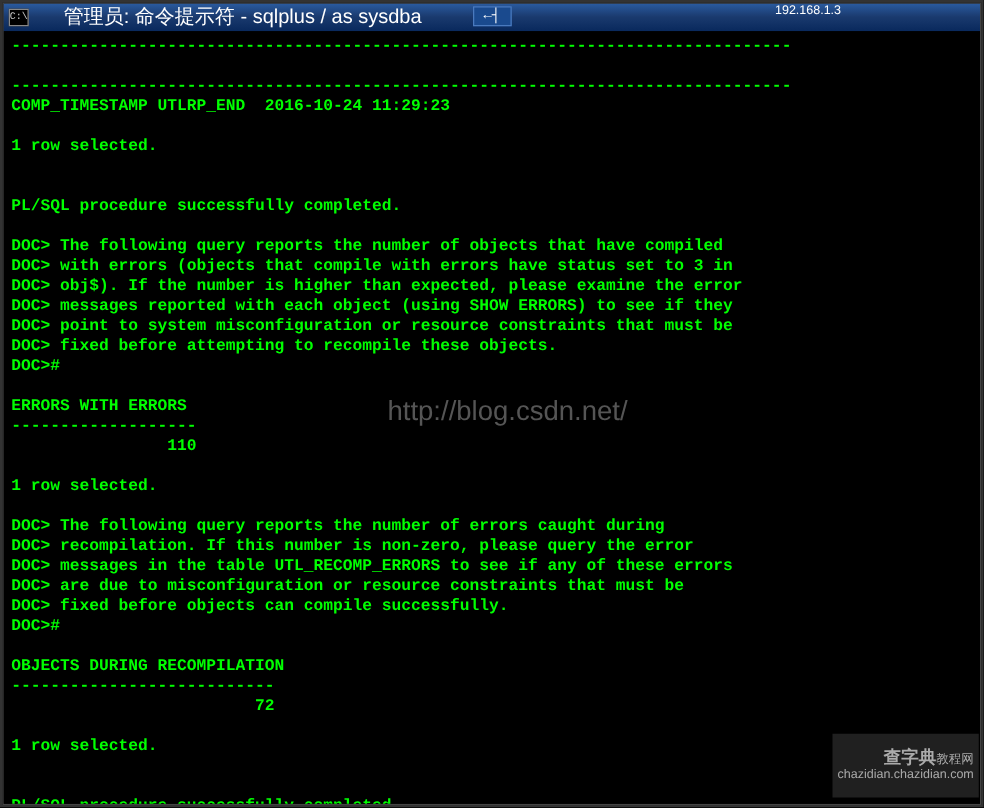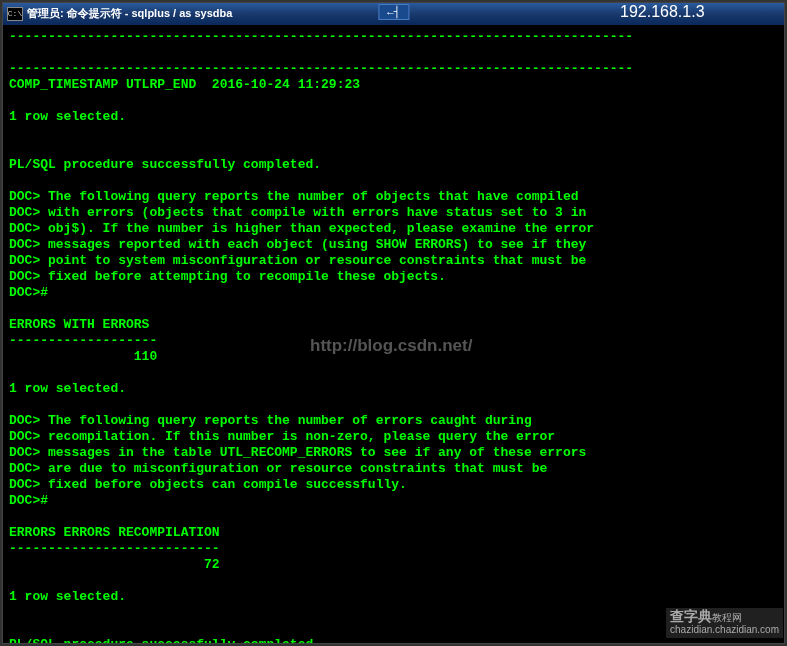--- a/index.html
+++ b/index.html
@@ -1,27 +1,27 @@
 <!DOCTYPE html>
 <html><head>
   <meta charset="utf-8">
   <style>
     * { box-sizing: border-box; margin: 0; padding: 0; }
     body { background: #000; width: 787px; height: 646px; overflow: hidden; font-family: "Consolas", "Courier New", monospace; position: relative; }
     .outer-border { border: 2px solid #333; height: 100%; }
     .titlebar { background: linear-gradient(to bottom, #2a5a9e 0%, #1a3a6e 50%, #0a2a5e 100%); height: 22px; display: flex; align-items: center; padding: 0 4px; border-bottom: 1px solid #0a2a5e; }
     .titlebar-icon { width: 16px; height: 14px; background: #000; border: 1px solid #888; margin-right: 4px; display: flex; align-items: center; justify-content: center; font-size: 8px; color: #ccc; }
-    .titlebar-text { color: #fff; font-size: 11px; font-family: "SimSun", sans-serif; font-weight: bold; flex: 1; white-space: nowrap; }
+    .titlebar-text { color: #fff; font-size: 16px; font-family: "SimSun", sans-serif; font-weight: normal; flex: 1; white-space: nowrap; margin-left: 24px; }
     .titlebar-center { position: absolute; left: 50%; transform: translateX(-50%); top: 2px; }
     .titlebar-box { background: #1a4a8e; border: 1px solid #4a7abe; padding: 1px 8px; color: #fff; font-size: 11px; display: inline-block; }
-    .titlebar-ip { position: absolute; left: 620px; top: 3px; color: #fff; font-size: 16px; font-family: "SimSun", sans-serif; }
+    .titlebar-ip { position: absolute; left: 620px; top: 3px; color: #fff; font-size: 10px; font-family: "SimSun", sans-serif; }
     .terminal { background: #000; padding: 4px 6px; font-size: 13px; line-height: 16px; color: #00ff00; font-weight: bold; height: calc(100% - 22px); overflow: hidden; white-space: pre; }
     .divider { color: #00ff00; letter-spacing: 0; }
-    .watermark { position: absolute; top: 336px; left: 310px; color: #555; font-size: 17px; font-family: Arial, sans-serif; font-weight: bold; pointer-events: none; }
-    .corner-watermark { position: absolute; bottom: 8px; right: 4px; color: #aaa; font-size: 10px; font-family: "SimSun", sans-serif; background: rgba(80,80,80,0.4); padding: 2px 4px; line-height: 12px; }
+    .watermark { position: absolute; top: 316px; left: 310px; color: #555; font-size: 22px; font-family: Arial, sans-serif; font-weight: normal; pointer-events: none; }
+    .corner-watermark { position: absolute; bottom: 8px; right: 4px; color: #aaa; font-size: 10px; font-family: "SimSun", sans-serif; text-align: right; background: rgba(80,80,80,0.4); padding: 12px 4px; line-height: 12px; }
     .corner-watermark .top { font-size: 14px; font-weight: bold; }
     .inner-border { border: 1px solid #444; height: 100%; }
   </style>
 </head>
 <body>
 
 <div class="outer-border">
 <div class="inner-border">
   <div class="titlebar">
     <div class="titlebar-icon">
@@ -55,21 +55,21 @@
 
 <span>1 row selected.</span>
 
 <span>DOC&gt; The following query reports the number of errors caught during</span>
 <span>DOC&gt; recompilation. If this number is non-zero, please query the error</span>
 <span>DOC&gt; messages in the table UTL_RECOMP_ERRORS to see if any of these errors</span>
 <span>DOC&gt; are due to misconfiguration or resource constraints that must be</span>
 <span>DOC&gt; fixed before objects can compile successfully.</span>
 <span>DOC&gt;#</span>
 
-<span>ERRORS ERRORS RECOMPILATION</span>
+<span>OBJECTS DURING RECOMPILATION</span>
 <span>---------------------------</span>
 <span>                         72</span>
 
 <span>1 row selected.</span>
 
 
 <span>PL/SQL procedure successfully completed.</span></div>
 </div>
 </div>
 

